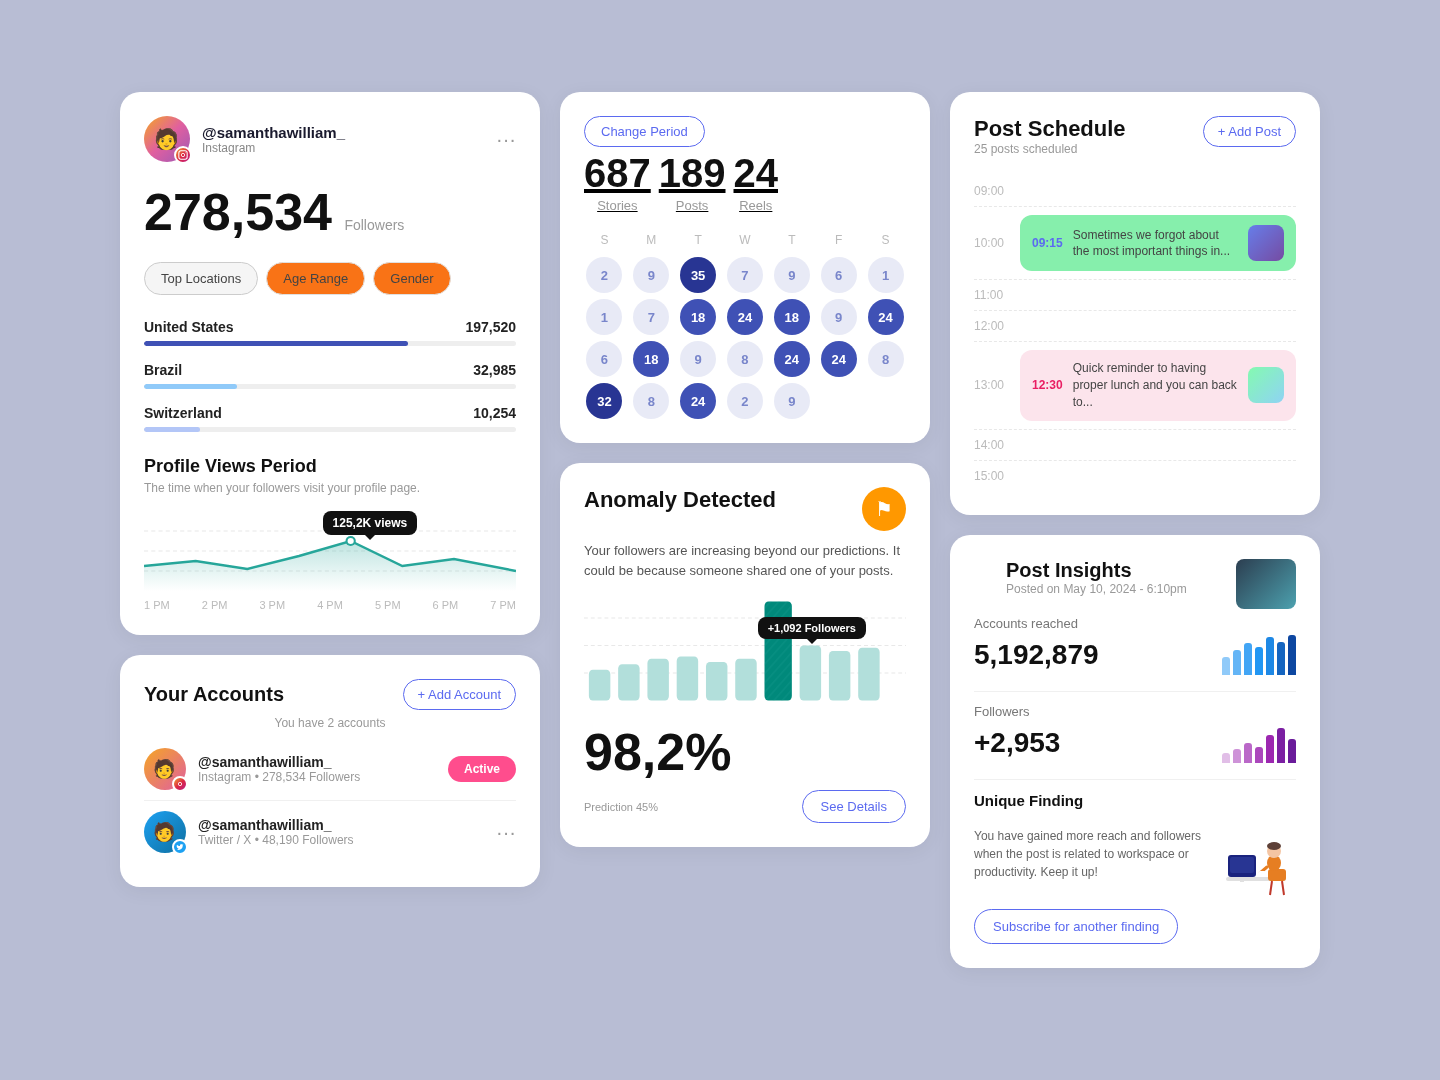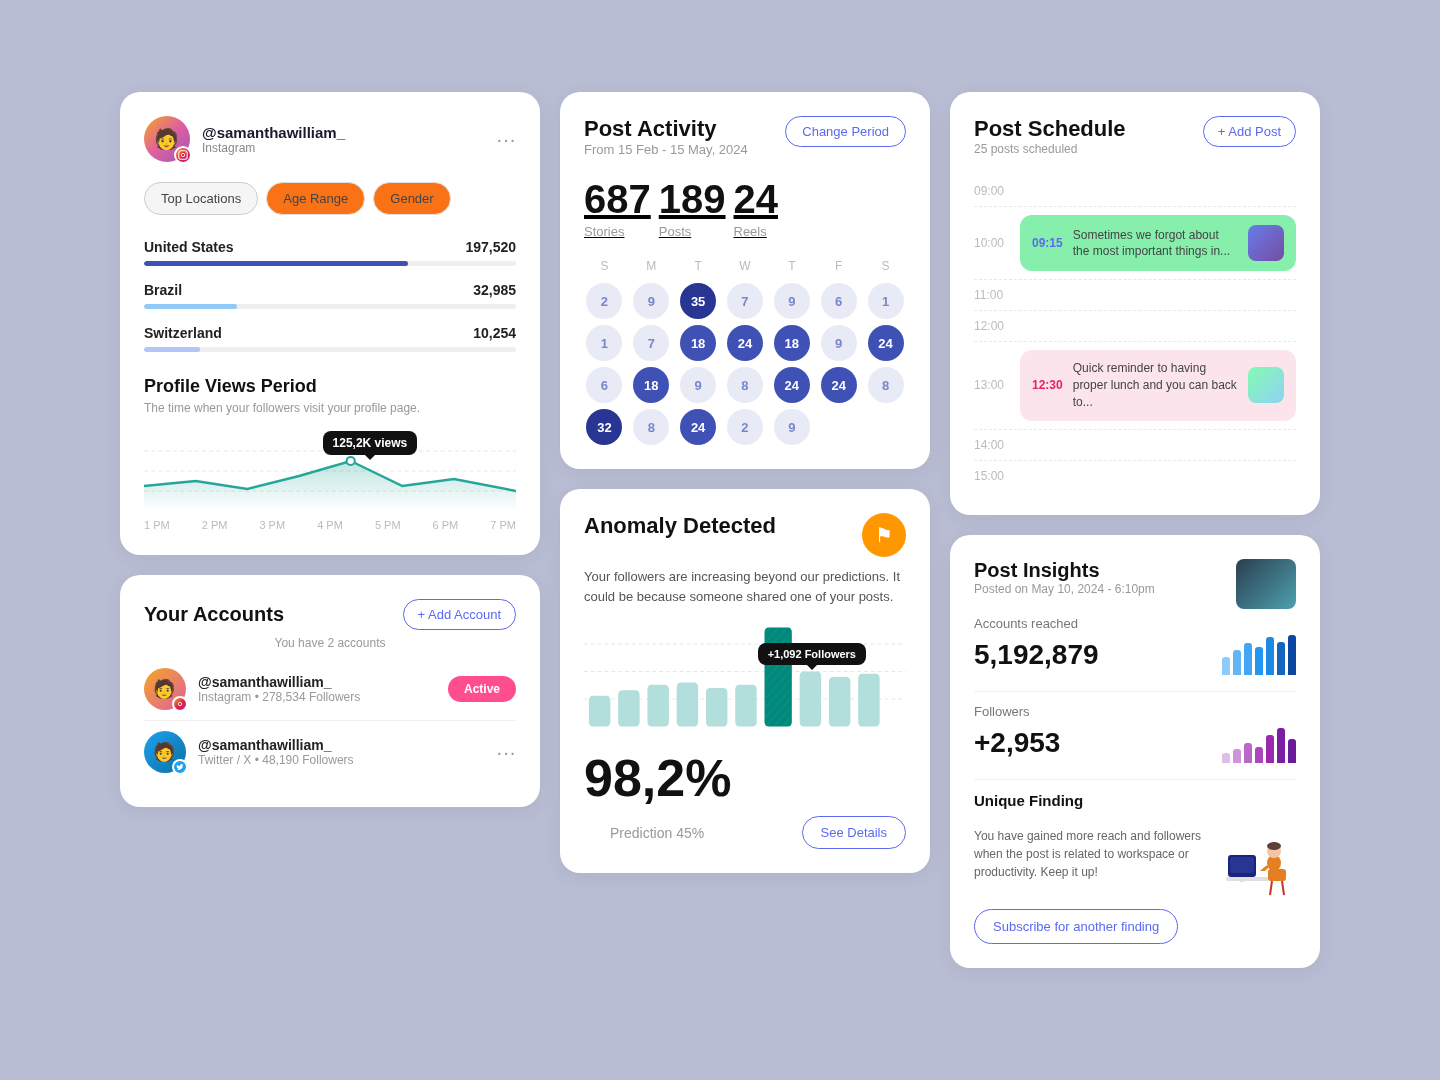--- a/index.html
+++ b/index.html
@@ -258,21 +258,21 @@
       cursor: pointer;
     }
     .pa-period { font-size: 13px; color: #999; margin-bottom: 16px; }
     .pa-stats {
       display: flex;
       gap: 8px;
       margin-bottom: 20px;
       text-decoration: underline;
     }
     .pa-stat-num { font-size: 40px; font-weight: 800; color: #111; }
-    .pa-stat-label { font-size: 13px; color: #999; margin-top: 2px; }
+    .pa-stat-label { font-size: 13px; color: #999; margin-top: 2px; text-align: center; }
 
     
     .cal-grid {
       display: grid;
       grid-template-columns: repeat(7, 1fr);
       gap: 6px;
       text-align: center;
     }
     .cal-day-header { font-size: 12px; color: #bbb; font-weight: 500; padding-bottom: 4px; }
     .cal-cell {
@@ -343,21 +343,21 @@
       border-top: 5px solid #111;
     }
 
     .anomaly-pct { font-size: 52px; font-weight: 800; color: #111; }
     .anomaly-pred-row {
       display: flex;
       justify-content: space-between;
       align-items: center;
       margin-top: 8px;
     }
-    .anomaly-pred { font-size: 14px; color: #999; margin-left: 26px; }
+    .anomaly-pred { font-size: 11px; color: #999; }
     .see-details-btn {
       padding: 8px 18px;
       border-radius: 20px;
       border: 1.5px solid #5b6af0;
       background: #fff;
       color: #5b6af0;
       font-size: 13px;
       font-weight: 500;
       cursor: pointer;
     }
@@ -435,20 +435,21 @@
       height: 100%;
       background: linear-gradient(135deg, #84fab0, #8fd3f4);
     }
 
     
     .pi-header {
       display: flex;
       justify-content: space-between;
       align-items: flex-start;
       margin-bottom: 4px;
+      margin-left: 32px;
     }
     .pi-title { font-size: 20px; font-weight: 700; color: #111; }
     .pi-thumb {
       width: 60px;
       height: 50px;
       border-radius: 8px;
       overflow: hidden;
       flex-shrink: 0;
     }
     .pi-thumb-inner {
@@ -519,20 +520,24 @@
             </div>
           </div>
           <div>
             <div class="profile-name">@samanthawilliam_</div>
             <div class="profile-platform">Instagram</div>
           </div>
         </div>
         <button class="dots-btn">···</button>
       </div>
 
+      <div class="followers-row">
+        <span class="followers-count">278,534</span>
+        <span class="followers-label">Followers</span>
+      </div>
 
       <div class="tab-row">
         <button class="tab-btn active">Top Locations</button>
         <button class="tab-btn">Age Range</button>
         <button class="tab-btn">Gender</button>
       </div>
 
       <div class="location-row">
         <div class="location-top-row">
           <span class="location-name">United States</span>
@@ -637,24 +642,20 @@
         </div>
         <button class="dots-btn">···</button>
       </div>
     </div>
   </div>
 
   <div class="col-mid">
 
     <div class="card">
       <div class="pa-header">
-        <div>
-          <div class="pa-title">Post Activity</div>
-          <div class="pa-period">From 15 Feb - 15 May, 2024</div>
-        </div>
         <button class="change-period-btn">Change Period</button>
       </div>
 
       <div class="pa-stats">
         <div class="pa-stat">
           <div class="pa-stat-num">687</div>
           <div class="pa-stat-label">Stories</div>
         </div>
         <div class="pa-stat">
           <div class="pa-stat-num">189</div>

